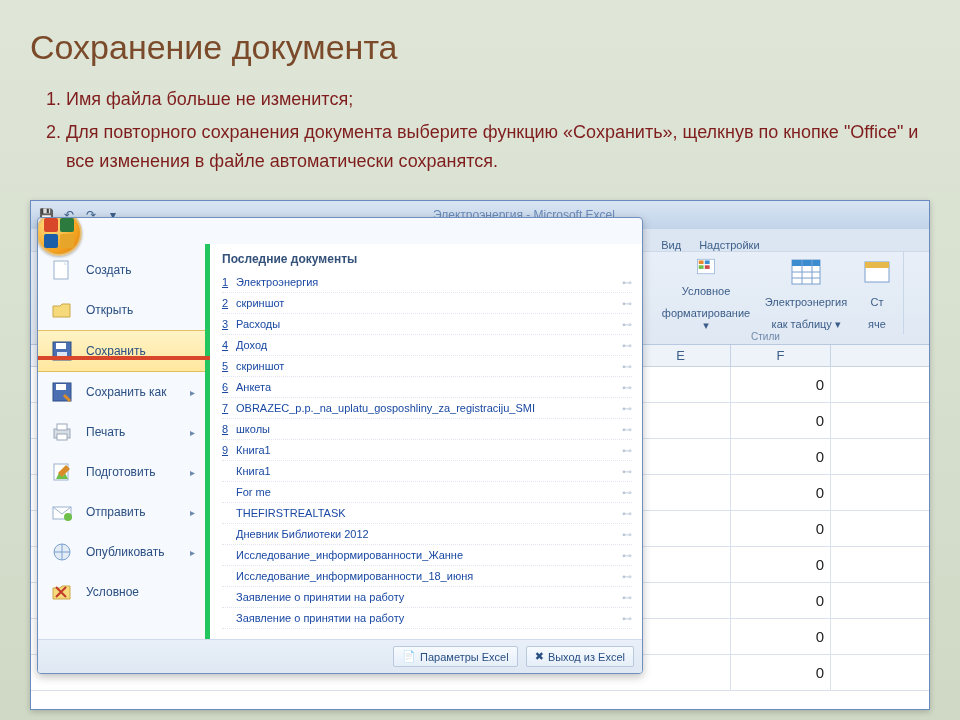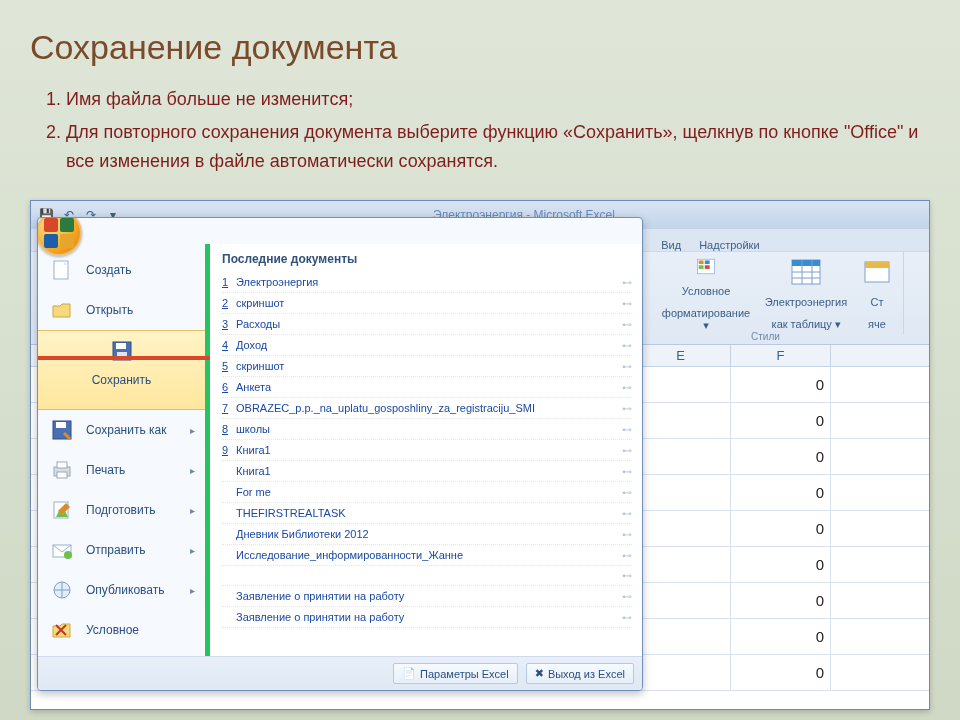--- a/index.html
+++ b/index.html
@@ -126,21 +126,21 @@
     padding: 6px 0;
     border-right: 5px solid #22c55e;
   }
   .menu-item {
     display:flex; align-items:center; gap:10px;
     padding: 8px 10px; font-size:12px; color:#2a4f82; cursor:default;
   }
   .menu-item.active {
     background: linear-gradient(#fff3c6,#ffe79e);
     border: 1px solid #e0c060;
-    border-left: none; border-right: none; flex-direction: column;
+    border-left: none; border-right: none;
   }
   .menu-item.active::after {
     content:""; display:block; height:4px; background:#d9472a; position:relative;
   }
   .mi-icon { width:28px; height:24px; display:inline-flex; align-items:center; justify-content:center; }
   .mi-arrow { margin-left:auto; font-size:10px; color:#6b88ae; }
 
   .menu-right { flex:1; background:#fff; padding:8px 10px 10px 12px; }
   .recent-title { font-size:12px; font-weight:bold; color:#34517a; margin-bottom:6px; }
   .recent-item { display:flex; align-items:center; font-size:11px; color:#1a49a3; padding:4px 0; border-bottom:1px dotted #dfe6ef;}
@@ -439,20 +439,21 @@
                 <span class="name">Дневник Библиотеки 2012</span>
                 <span class="pin">⊷</span>
               </div>
               <div class="recent-item">
                 <span class="num"></span>
                 <span class="name">Исследование_информированности_Жанне</span>
                 <span class="pin">⊷</span>
               </div>
               <div class="recent-item">
                 <span class="num"></span>
+                <span class="name">Исследование_информированности_18_июня</span>
                 <span class="pin">⊷</span>
               </div>
               <div class="recent-item">
                 <span class="num"></span>
                 <span class="name">Заявление о принятии на работу</span>
                 <span class="pin">⊷</span>
               </div>
               <div class="recent-item">
                 <span class="num"></span>
                 <span class="name">Заявление о принятии на работу</span>

